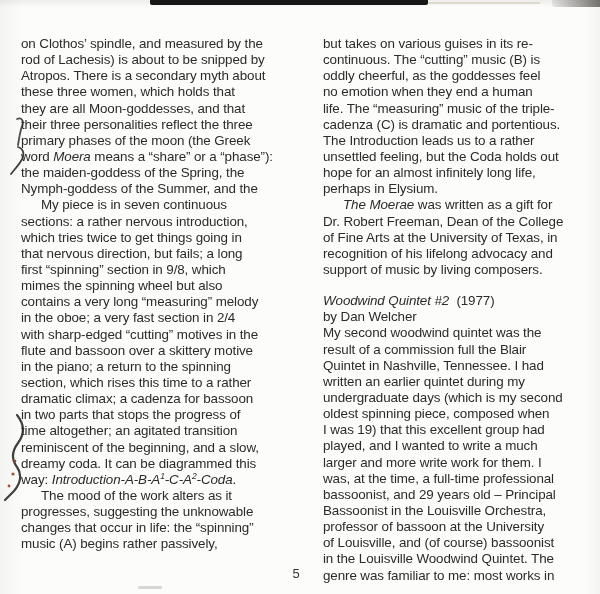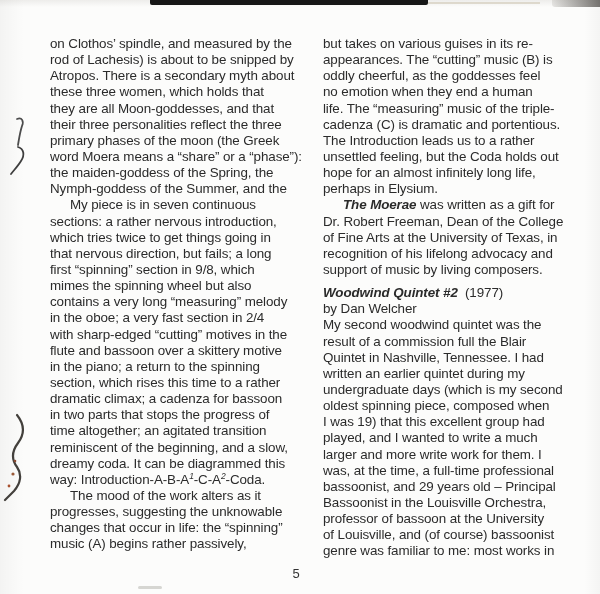--- a/index.html
+++ b/index.html
@@ -15,28 +15,28 @@
       linear-gradient(270deg, rgba(0,0,0,0.03) 0px, rgba(0,0,0,0) 16px),
       linear-gradient(180deg, rgba(130,125,115,0.12) 0px, rgba(0,0,0,0) 7px),
       var(--paper,#fcfcfb);
   }
   .col{
     position:absolute;top:36px;
     font-size:13.4px;
     color:var(--ink,#2b2b2b);
     letter-spacing:-0.1px;
   }
-  .col-left{left:50px;width:262px;}
+  .col-left{left:21px;width:262px;}
   .col-right{left:323px;width:268px;}
   .para{margin:0;}
-  .para.heading{margin-top:7px;}
+  .para.heading{margin-top:15px;}
   .line{height:16.15px;line-height:16.1px;white-space:pre;}
   .line.ind{text-indent:20px;}
-  .i{margin-top:36px;}
-  .bi{font-style:italic;font-weight:700;}
+  .i{font-style:italic;margin-top:36px;}
+  .bi{font-style:italic;font-weight:400;}
   .sup{font-style:italic;font-size:8.5px;position:relative;top:-4.5px;}
   .page-number{
     position:absolute;left:284px;top:566px;width:24px;
     text-align:center;font-size:13px;color:#333;
   }
   .top-bar{
     position:absolute;left:150px;top:0;width:278px;height:5px;
     background:var(--bar,#171717);
     border-radius:0 0 2px 2px;
     filter:blur(0.4px);
@@ -115,21 +115,21 @@
       <div class="para">
         <div class="line ind"><span>The mood of the work alters as it</span></div>
         <div class="line"><span>progresses, suggesting the unknowable</span></div>
         <div class="line"><span>changes that occur in life: the “spinning”</span></div>
         <div class="line"><span>music (A) begins rather passively,</span></div>
       </div>
     </div>
   <div class="col col-right">
       <div class="para">
         <div class="line"><span>but takes on various guises in its re-</span></div>
-        <div class="line"><span>appearances. The “cutting” music (B) is</span></div>
+        <div class="line"><span>continuous. The “cutting” music (B) is</span></div>
         <div class="line"><span>oddly cheerful, as the goddesses feel</span></div>
         <div class="line"><span>no emotion when they end a human</span></div>
         <div class="line"><span>life. The “measuring” music of the triple-</span></div>
         <div class="line"><span>cadenza (C) is dramatic and portentious.</span></div>
         <div class="line"><span>The Introduction leads us to a rather</span></div>
         <div class="line"><span>unsettled feeling, but the Coda holds out</span></div>
         <div class="line"><span>hope for an almost infinitely long life,</span></div>
         <div class="line"><span>perhaps in Elysium.</span></div>
       </div>
       <div class="para">
@@ -151,20 +151,21 @@
         <div class="line"><span>undergraduate days (which is my second</span></div>
         <div class="line"><span>oldest spinning piece, composed when</span></div>
         <div class="line"><span>I was 19) that this excellent group had</span></div>
         <div class="line"><span>played, and I wanted to write a much</span></div>
         <div class="line"><span>larger and more write work for them. I</span></div>
         <div class="line"><span>was, at the time, a full-time professional</span></div>
         <div class="line"><span>bassoonist, and 29 years old – Principal</span></div>
         <div class="line"><span>Bassoonist in the Louisville Orchestra,</span></div>
         <div class="line"><span>professor of bassoon at the University</span></div>
         <div class="line"><span>of Louisville, and (of course) bassoonist</span></div>
+        <div class="line"><span>in the Louisville Woodwind Quintet. The</span></div>
         <div class="line"><span>genre was familiar to me: most works in</span></div>
       </div>
     </div>
 
   <div class="page-number">5</div>
 
   <div class="bottom-smudge"></div>
 </div>
 
 </body></html>

